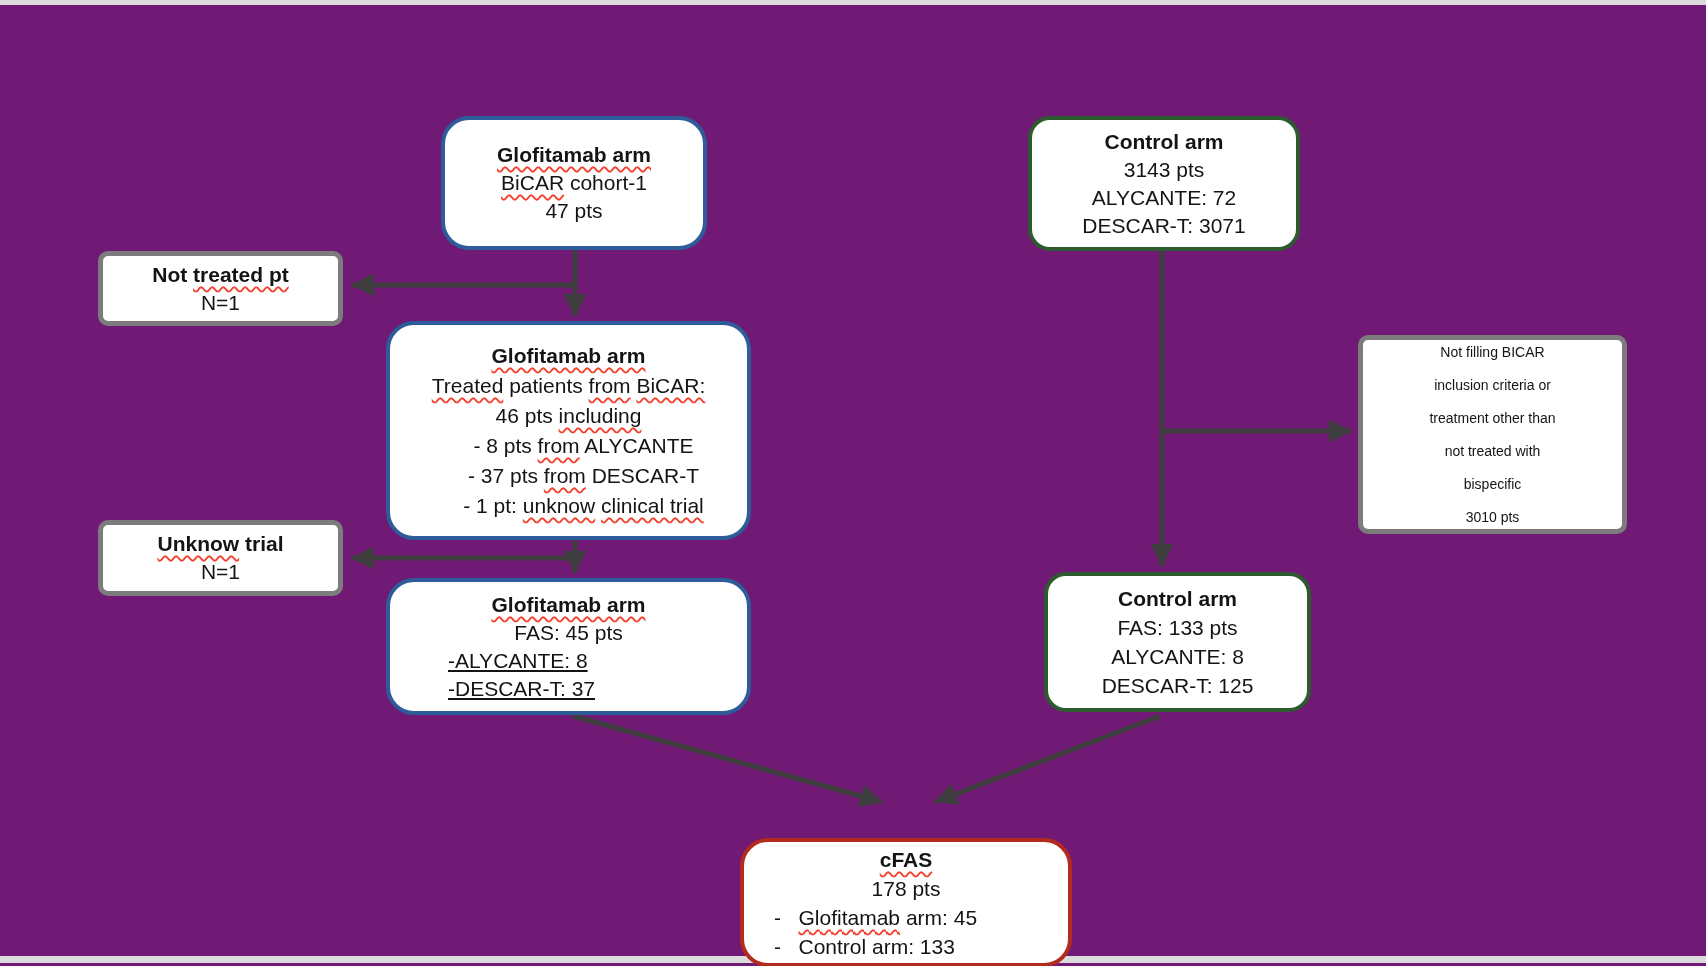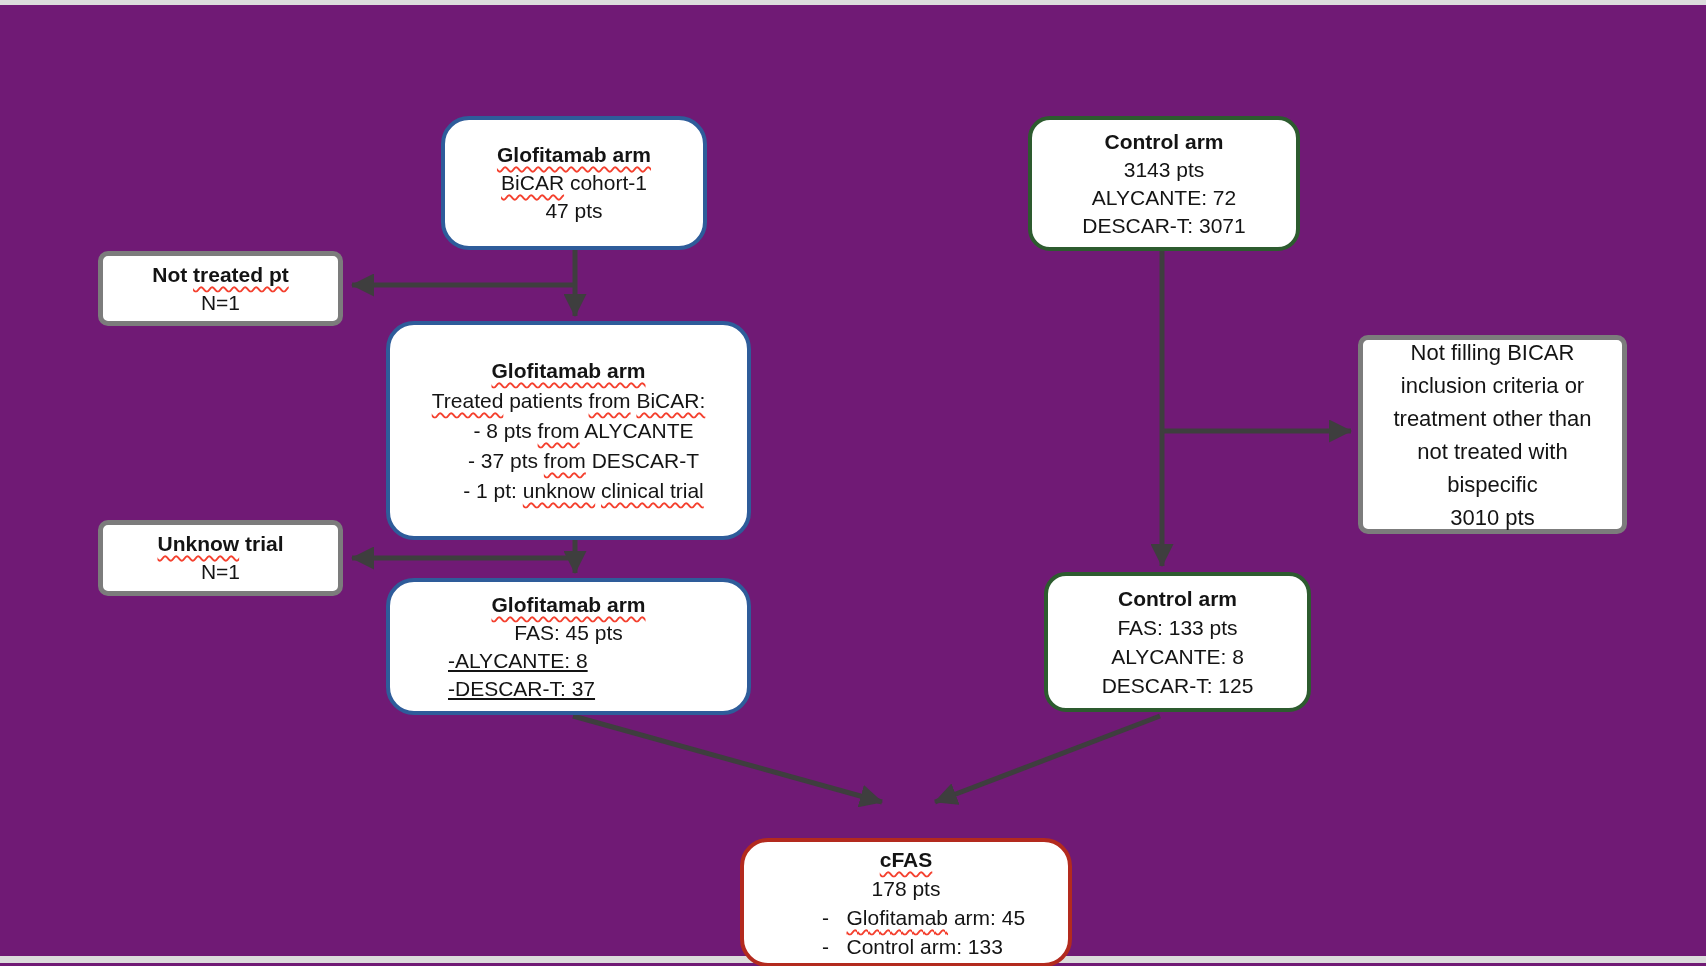--- a/index.html
+++ b/index.html
@@ -18,39 +18,39 @@
   }
   .box--blue {border:4px solid var(--blue); border-radius:28px;}
   .box--green{border:4px solid var(--green);border-radius:22px;}
   .box--red  {border:4px solid var(--red);  border-radius:28px;}
   .box--gray {border:5px solid var(--gray); border-radius:10px;}
 
   .line{font-size:21px;line-height:28px;white-space:pre;}
   .line.bold{font-weight:bold;}
   .l-bullet {text-align:center;padding-left:30px;}
   .l-bullet2{text-align:left;padding-left:58px;text-decoration:underline;}
-  .l-bullet3{text-align:left;padding-left:30px;margin-left:48px;}
+  .l-bullet3{text-align:left;padding-left:30px;}
   .sp{
     text-decoration-line:underline;
     text-decoration-style:wavy;
     text-decoration-color:var(--squiggle);
     text-decoration-thickness:2px;
     text-underline-offset:4px;
     text-decoration-skip-ink:none;
   }
 
   
   #b-glofitamab-cohort {left:441px; top:116px; width:266px; height:134px;}
   #b-control-top       {left:1028px;top:116px; width:272px; height:135px;}
   #b-not-treated       {left:98px;  top:251px; width:245px; height:75px;}
   #b-glofitamab-treated{left:386px; top:321px; width:365px; height:219px;}
   #b-glofitamab-treated .line{line-height:30px;}
   #b-unknow-trial      {left:98px;  top:520px; width:245px; height:76px;}
   #b-not-filling       {left:1358px;top:335px; width:269px; height:199px;}
-  #b-not-filling .line{line-height:33px;font-size:22px;}
+  #b-not-filling .line{line-height:33px;font-size:14px;}
   #b-glofitamab-fas    {left:386px; top:578px; width:365px; height:137px;}
   #b-control-fas       {left:1044px;top:572px; width:267px; height:140px;}
   #b-control-fas .line{line-height:29px;}
   #b-cfas              {left:740px; top:838px; width:332px; height:129px;}
   #b-cfas .line{line-height:29px;}
 
   .arrow-layer{position:absolute;left:0;top:0;width:1706px;height:966px;pointer-events:none;}
 </style>
 </head>
 <body>
@@ -89,20 +89,21 @@
       <div class="line"><span>ALYCANTE: 72</span></div>
       <div class="line"><span>DESCAR-T: 3071</span></div>
     </div>
   <div class="box box--gray" id="b-not-treated">
       <div class="line bold"><span>Not </span><span class="sp">treated pt</span></div>
       <div class="line"><span>N=1</span></div>
     </div>
   <div class="box box--blue" id="b-glofitamab-treated">
       <div class="line bold"><span class="sp">Glofitamab arm</span></div>
       <div class="line"><span class="sp">Treated</span><span> patients </span><span class="sp">from</span><span> </span><span class="sp">BiCAR:</span></div>
+      <div class="line"><span>46 pts </span><span class="sp">including</span></div>
       <div class="line l-bullet"><span>- 8 pts </span><span class="sp">from</span><span> ALYCANTE</span></div>
       <div class="line l-bullet"><span>- 37 pts </span><span class="sp">from</span><span> DESCAR-T</span></div>
       <div class="line l-bullet"><span>- 1 pt: </span><span class="sp">unknow</span><span> </span><span class="sp">clinical trial</span></div>
     </div>
   <div class="box box--gray" id="b-unknow-trial">
       <div class="line bold"><span class="sp">Unknow</span><span> trial</span></div>
       <div class="line"><span>N=1</span></div>
     </div>
   <div class="box box--gray" id="b-not-filling">
       <div class="line"><span>Not filling BICAR</span></div>

